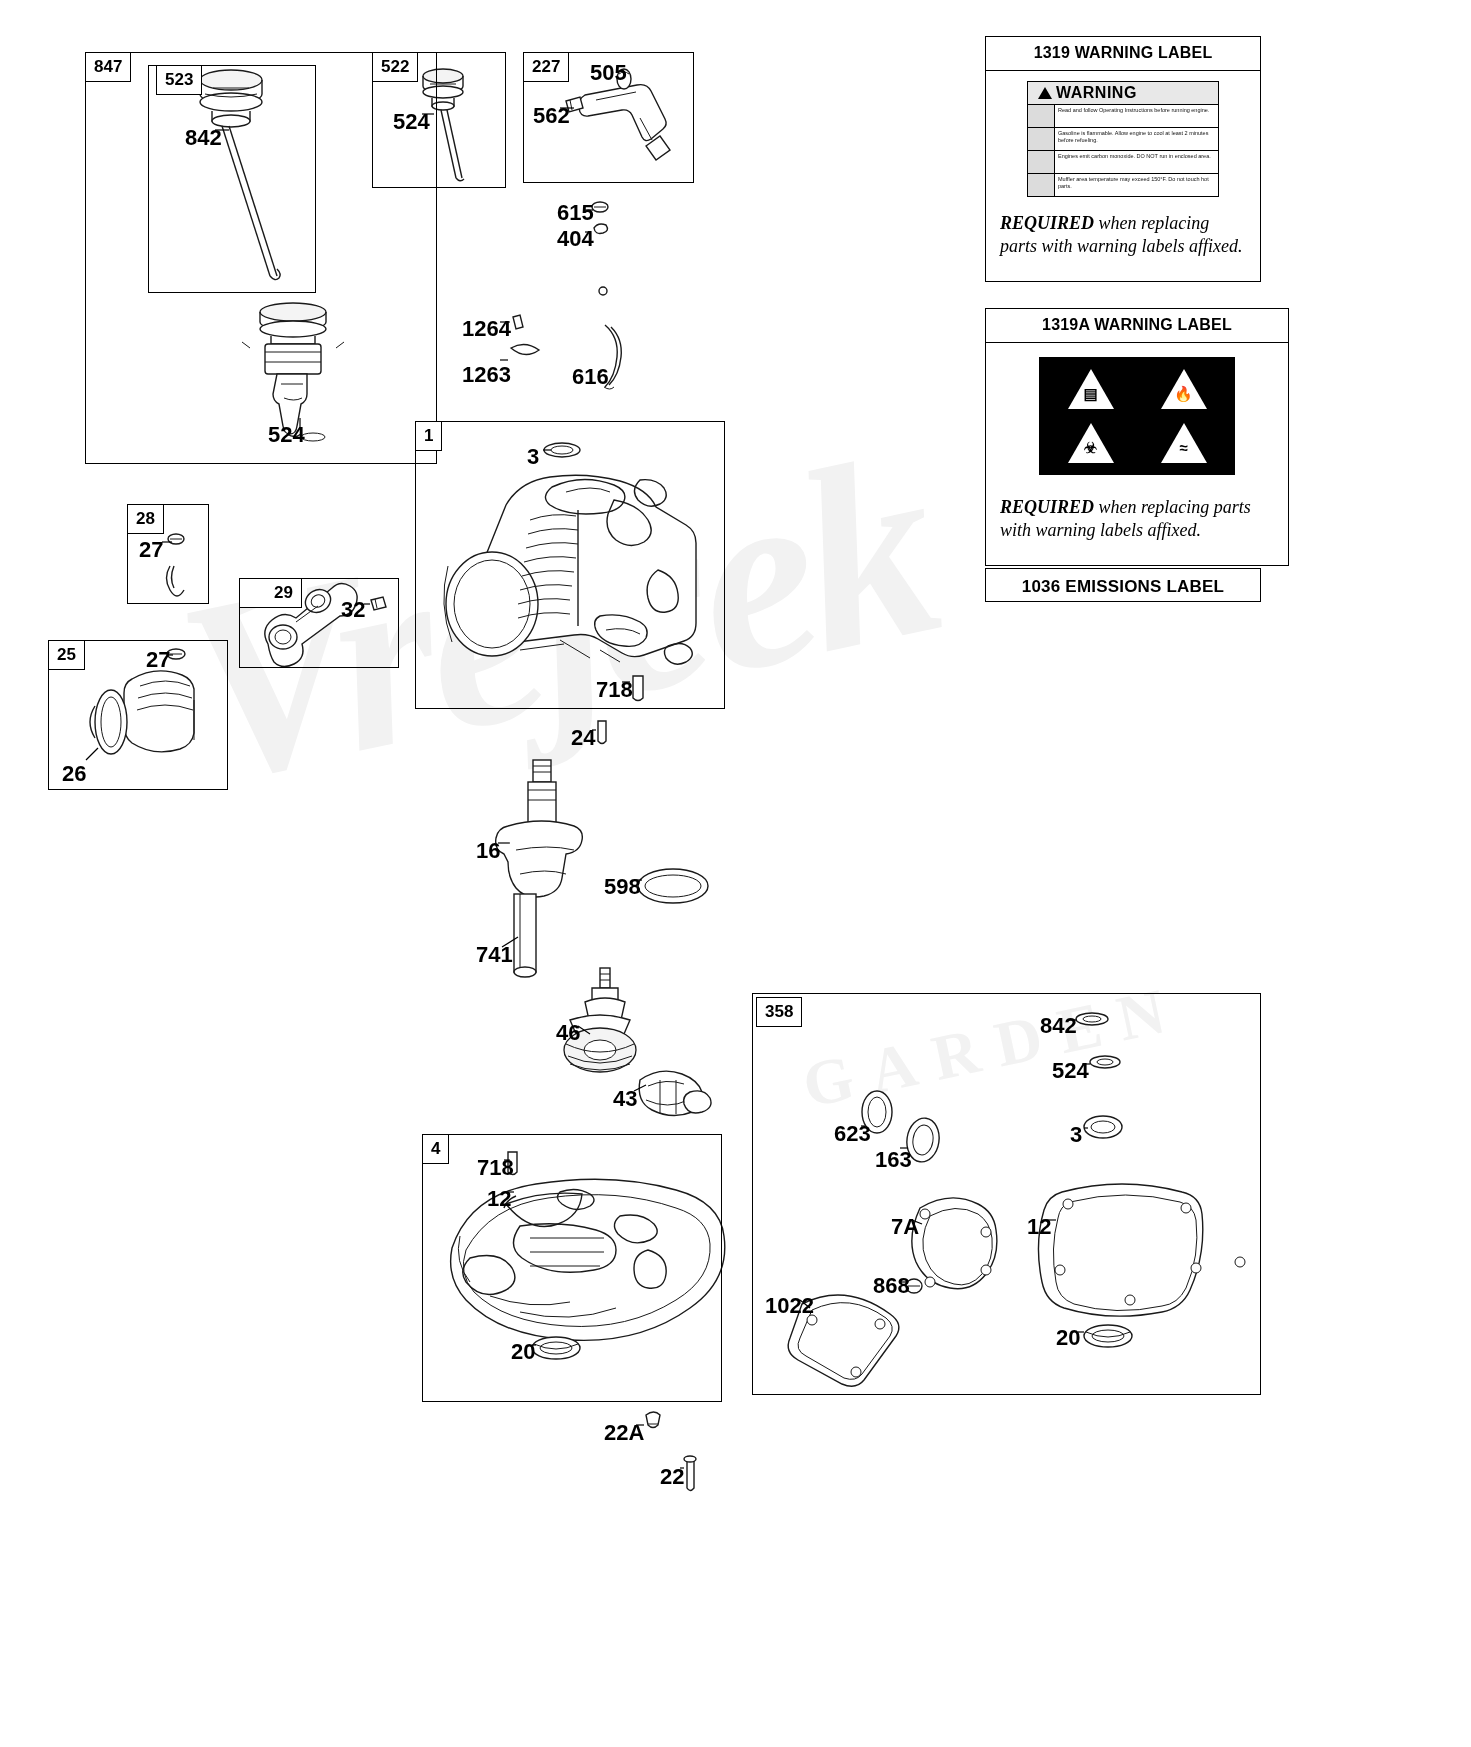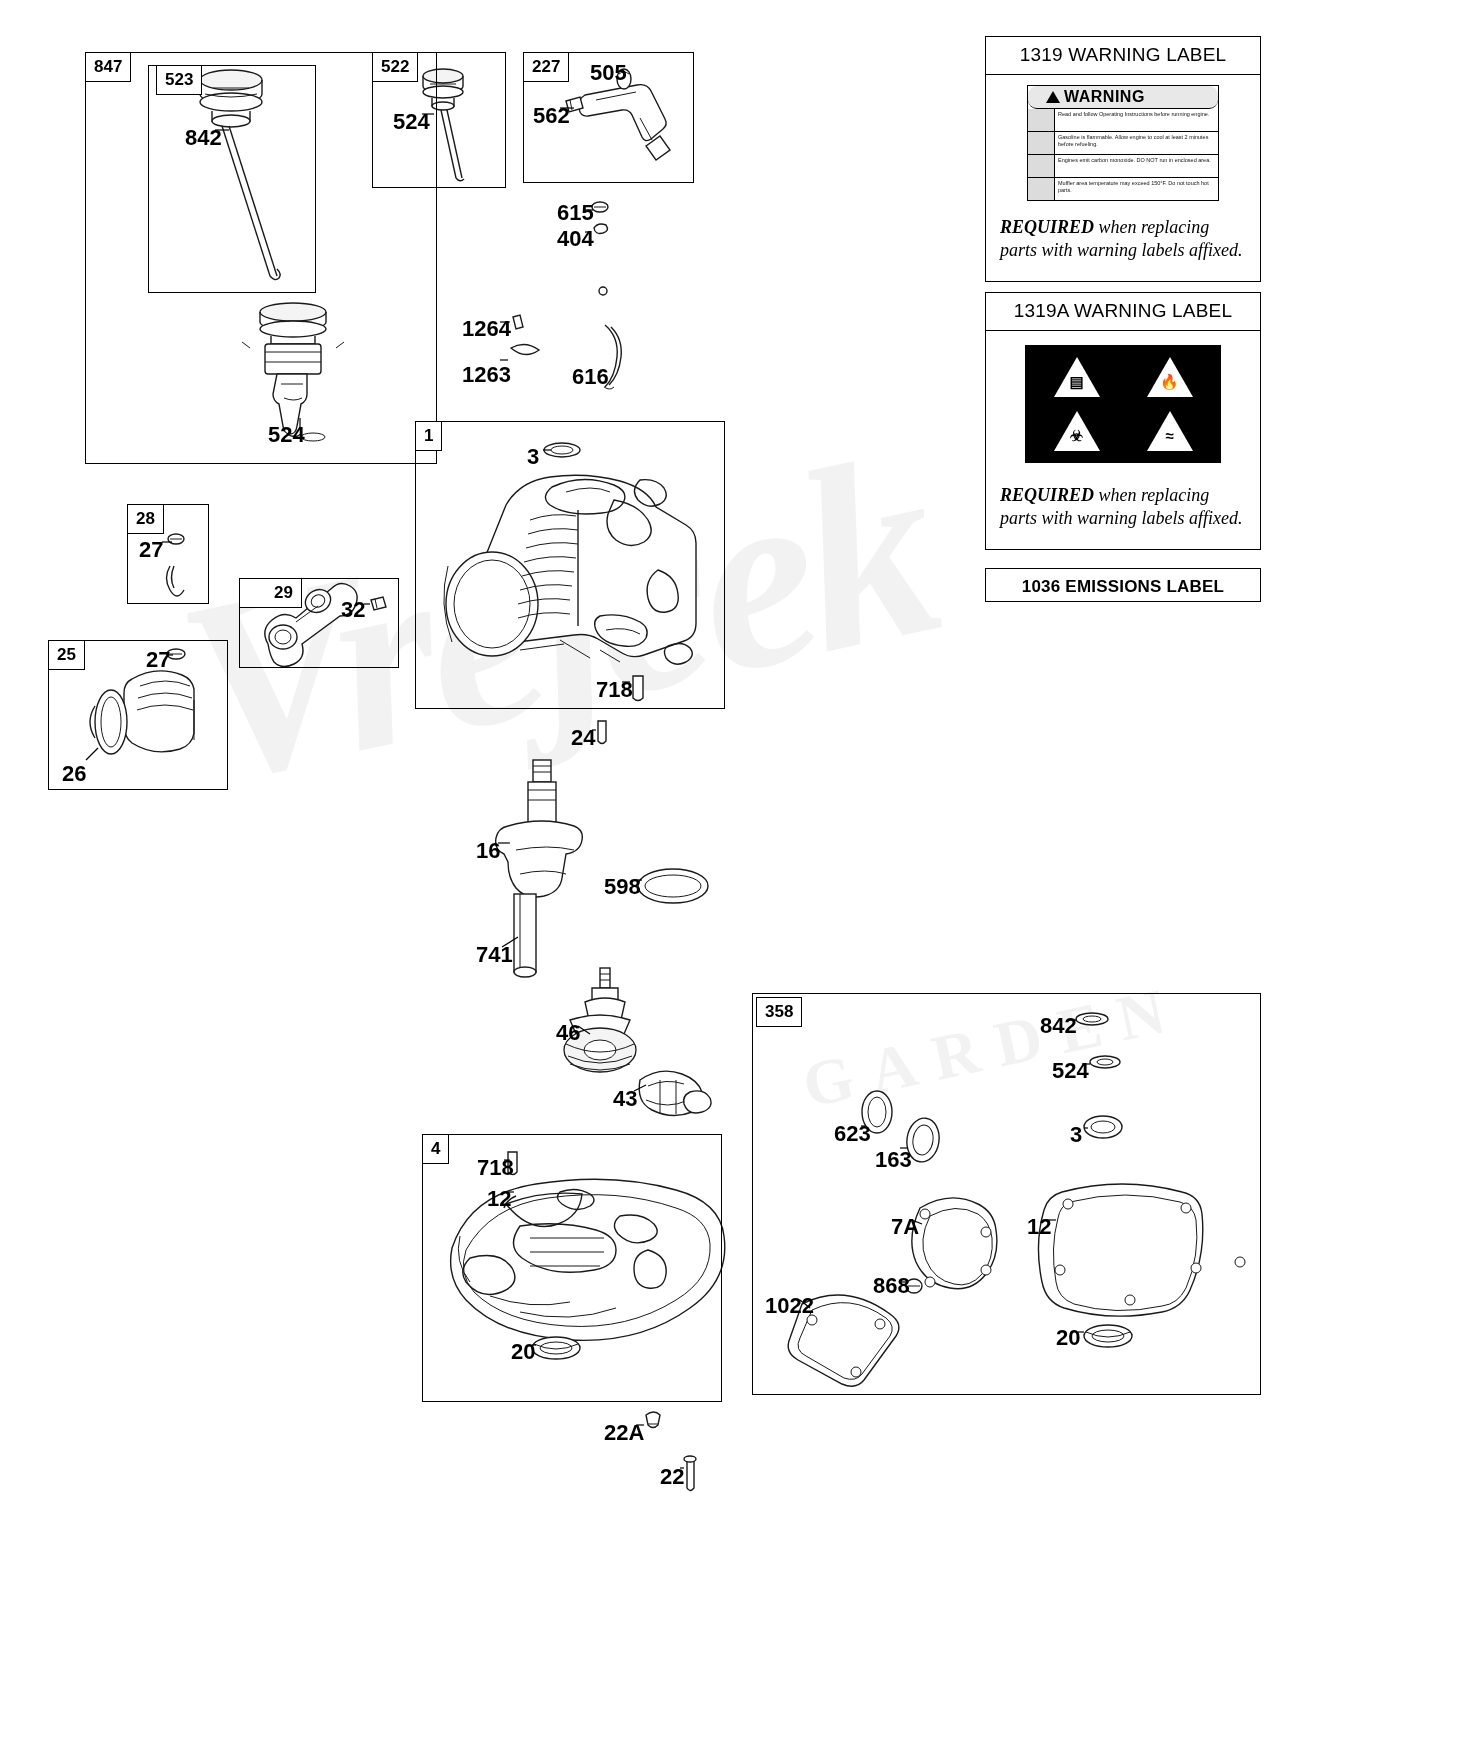--- a/index.html
+++ b/index.html
@@ -75,22 +75,22 @@
   }
 
   
   .panel {
     position: absolute;
     border: 1.5px solid #000;
     box-sizing: border-box;
     background: #fff;
   }
   .panel-title {
-    font-size: 19px;
-    font-weight: normal;
+    font-size: 16px;
+    font-weight: bold;
     text-align: center;
     padding: 7px 4px 8px 4px;
     border-bottom: 1.5px solid #000;
     letter-spacing: .2px;
   }
   .panel-note {
     font-family: "Liberation Serif", serif;
     font-size: 18px;
     line-height: 1.28;
     padding: 9px 14px 10px 14px;
@@ -114,23 +114,22 @@
     margin: 10px auto 6px auto;
     border: 1.5px solid #000;
     background: #fff;
     box-sizing: border-box;
   }
   .warn-head {
     display: flex;
     align-items: center;
     gap: 4px;
     border-bottom: 1px solid #000;
-    padding: 2px 18px;
+    padding: 2px 10px;
     background: #e8e8e8;
-    border-radius: 9px;
   }
   .warn-head .tri {
     width: 0; height: 0;
     border-left: 7px solid transparent;
     border-right: 7px solid transparent;
     border-bottom: 12px solid #000;
     position: relative;
   }
   .warn-head .wtext {
     font-family: "Liberation Sans", sans-serif;
@@ -549,21 +548,21 @@
         <div class="warn-txt">Engines emit carbon monoxide. DO NOT run in enclosed area.</div>
       </div>
       <div class="warn-row">
         <div class="warn-ico"></div>
         <div class="warn-txt">Muffler area temperature may exceed 150°F. Do not touch hot parts.</div>
       </div>
     </div>
     <div class="panel-note"><b>REQUIRED</b><span> when replacing parts with warning labels affixed.</span></div>
   </div>
 
-  <div class="panel" style="left:985px; top:292px; width:276px; height:258px;">
+  <div class="panel" style="left:985px; top:308px; width:304px; height:258px;">
     <div class="panel-title">1319A WARNING LABEL</div>
     <div class="pict-block">
       <div class="pict">
           <span class="ptri"></span>
           <span class="pin">▤</span>
         </div>
       <div class="pict">
           <span class="ptri"></span>
           <span class="pin">🔥</span>
         </div>

